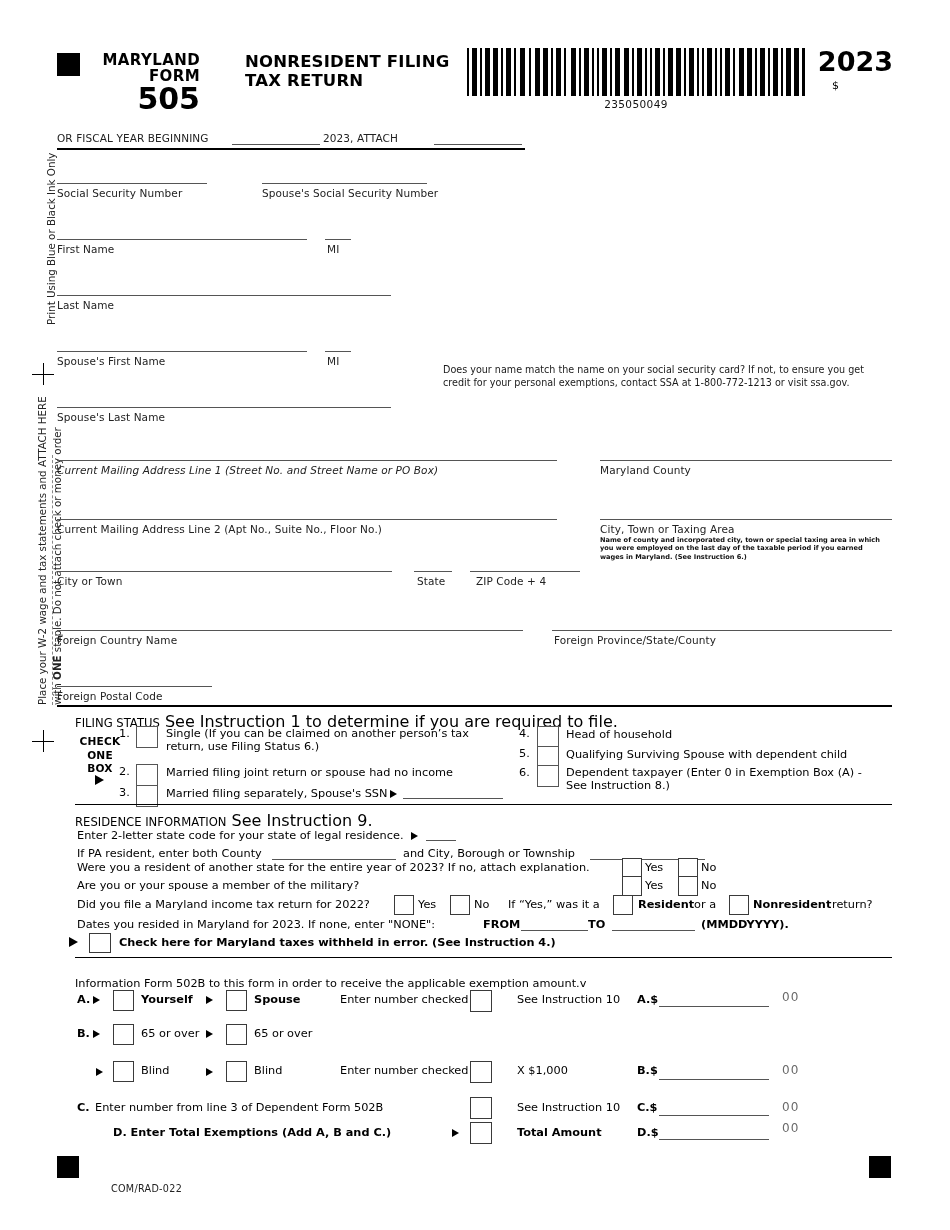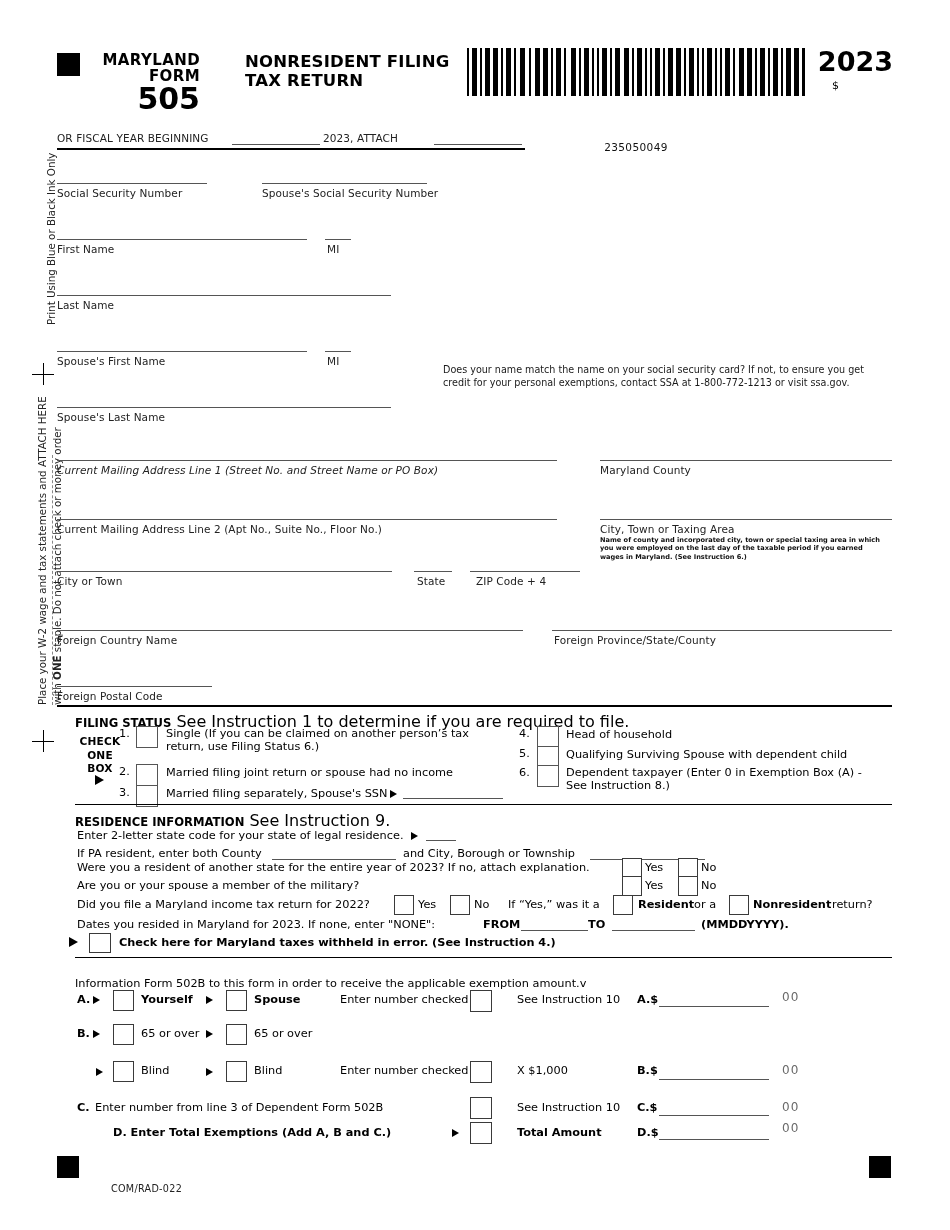--- a/index.html
+++ b/index.html
@@ -73,21 +73,21 @@
     white-space: nowrap;
     font-size: 10.3px;
     color: #222;
   }
   .ssa-note {
     font-size: 9.6px;
     line-height: 13px;
     color: #1a1a1a;
     width: 440px;
   }
-  .sec-head { font-weight: bold; font-size: 11.6px; }
+  .sec-head { font-weight: normal; font-size: 11.6px; }
   .sec-txt { font-size: 16px; }
   .chk {
     border: 1.4px solid #555;
     background: #fff;
     box-sizing: border-box;
   }
   .chk-dark { border: 1.6px solid #3a3a3a; }
   .tri {
     width: 0; height: 0;
     border-left: 9px solid #000;
@@ -182,21 +182,21 @@
         <rect x="293" y="0" width="5" height="48"></rect>
           <rect x="301" y="0" width="2" height="48"></rect>
         <rect x="306" y="0" width="5" height="48"></rect>
           <rect x="314" y="0" width="2" height="48"></rect>
         <rect x="319" y="0" width="5" height="48"></rect>
           <rect x="327" y="0" width="5" height="48"></rect>
         <rect x="335" y="0" width="3" height="48"></rect>
       </g>
     </svg>
   </div>
-  <div class="abs barcode-num" style="left:467px; top:98px; width:338px;margin-top:43px;">235050049</div>
+  <div class="abs barcode-num" style="left:467px; top:98px; width:338px;">235050049</div>
 
   <div class="abs hdr-year" style="left:790px; top:48px; width:103px;">2023</div>
   <div class="abs hdr-dollar" style="left:832px; top:79px;">$</div>
 
   <div class="abs fieldlabel" style="left:57px; top:132px;">OR FISCAL YEAR BEGINNING</div>
   <div class="abs ul" style="left:232px; top:144px; width:88px;"></div>
   <div class="abs fieldlabel" style="left:323px; top:132px;">2023, ATTACH</div>
   <div class="abs ul" style="left:434px; top:144px; width:88px;"></div>
   <div class="abs rule" style="left:57px; top:148px; width:468px; height:2px;"></div>
 

